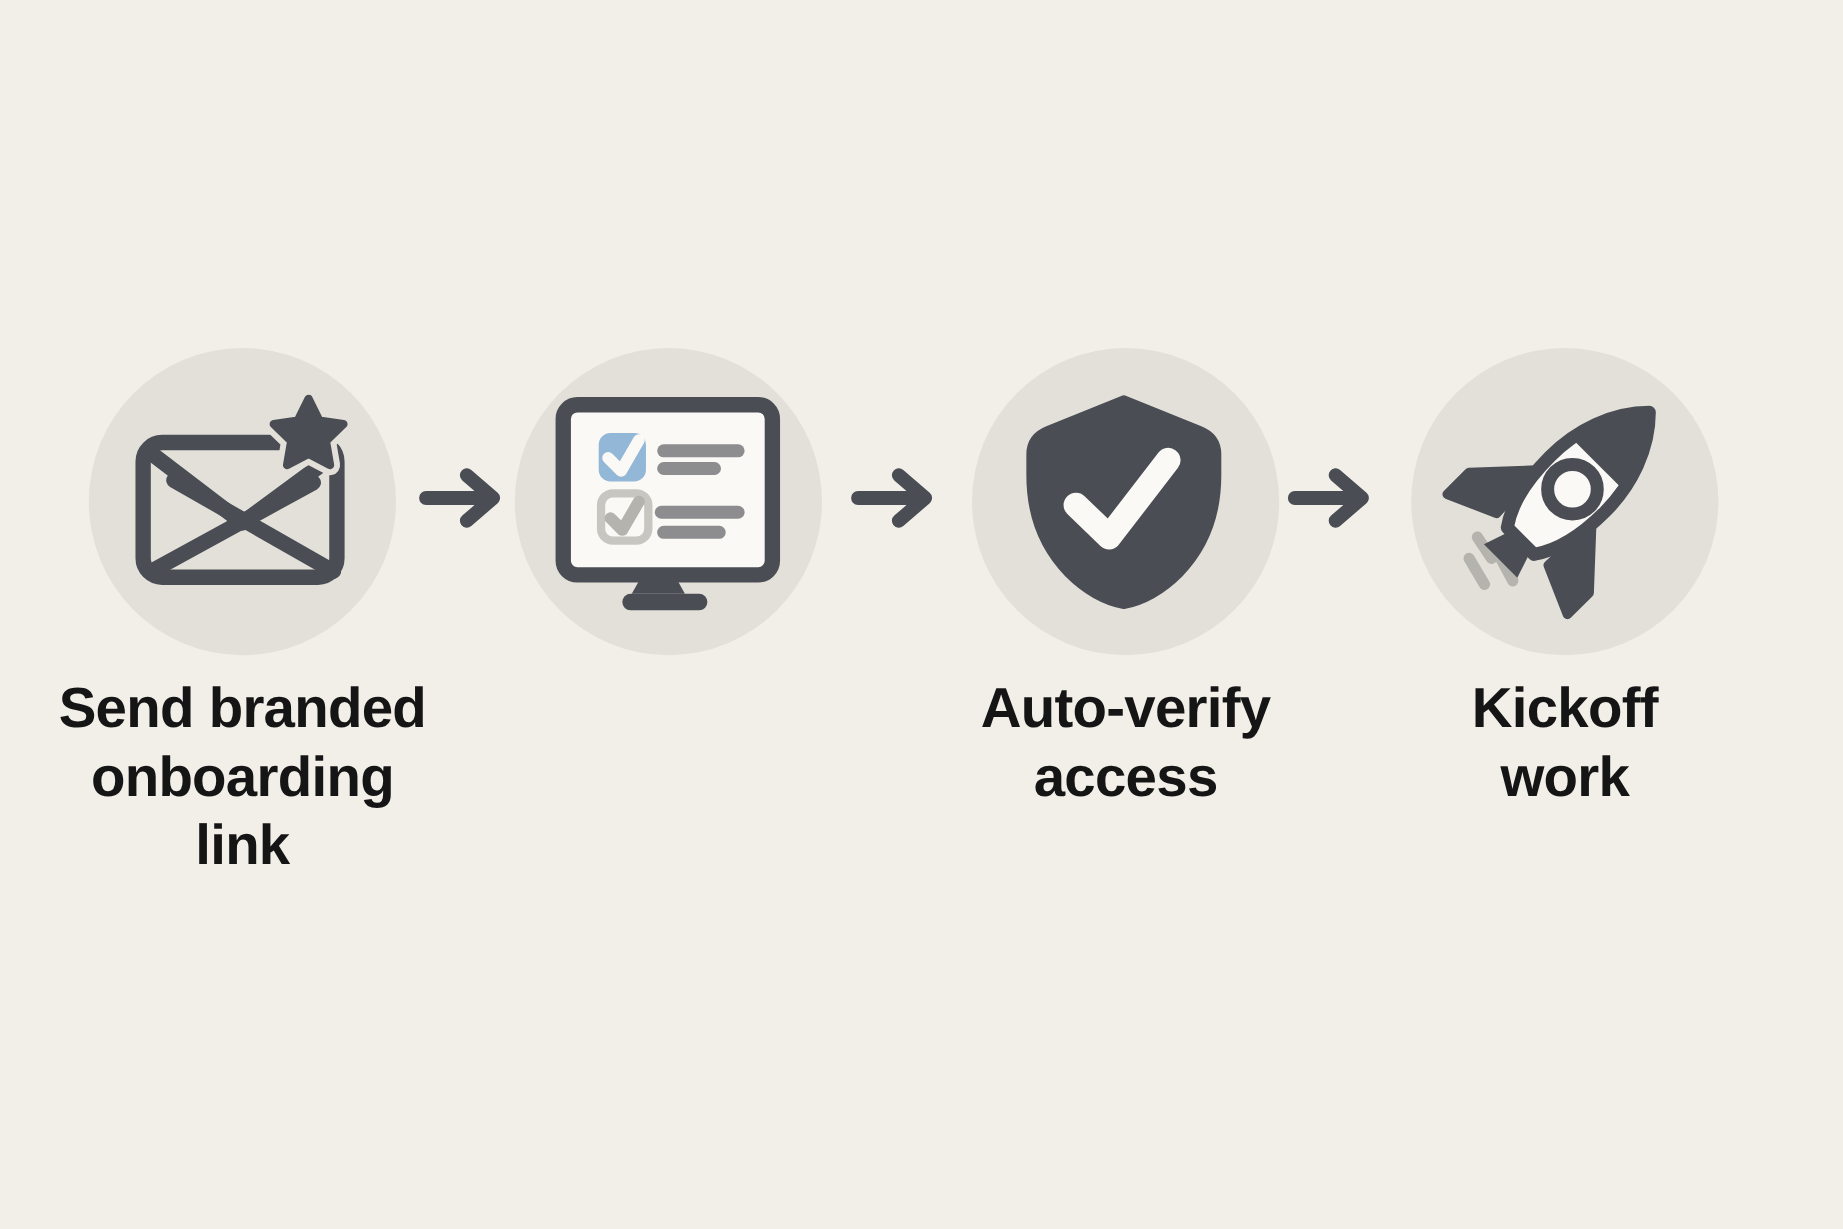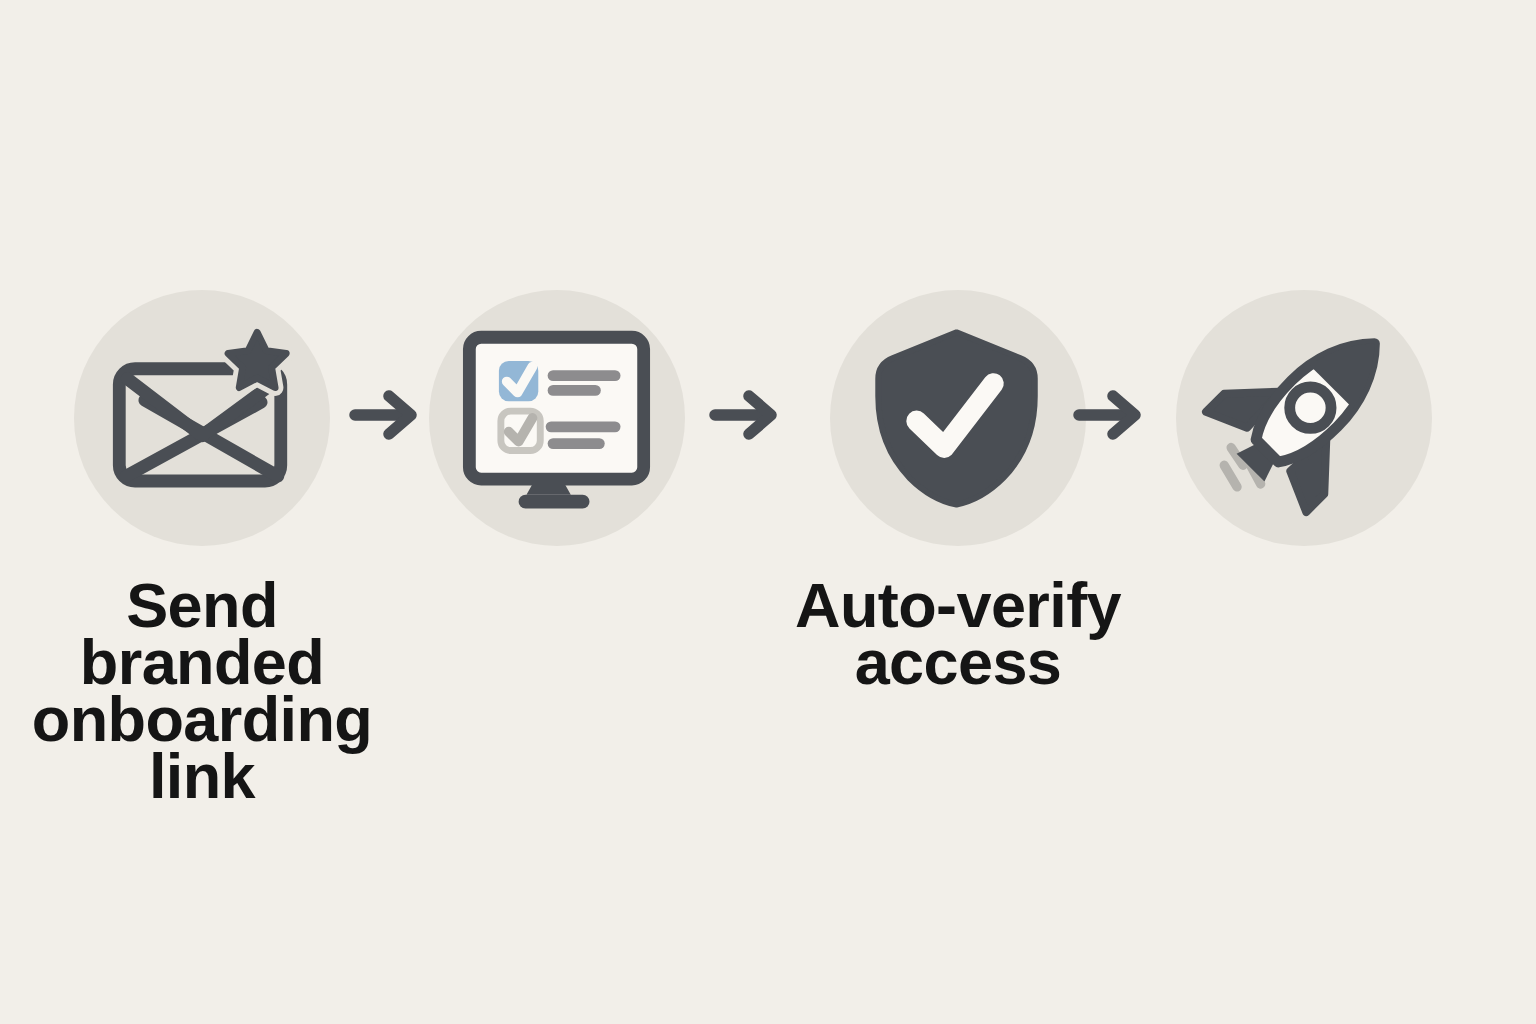--- a/index.html
+++ b/index.html
@@ -23,22 +23,22 @@
   }
   .canvas{position:absolute;inset:0;width:1536px;height:1024px;}
   .step{position:absolute;top:290px;width:360px;text-align:center;}
   .circle{
     width:256px;height:256px;border-radius:50%;
     background:var(--step-circle);
     margin:0 auto;
     display:flex;align-items:center;justify-content:center;
   }
   .label{
-    margin-top:31px;
-    font-size:63px;
+    margin-top:15px;
+    font-size:47px;
     line-height:57px;
     font-weight:700;
     letter-spacing:-0.6px;
     color:var(--label-text);
     white-space:pre-line;
   }
   .arrow{position:absolute;top:385px;}
   
   .dk-s{stroke:var(--icon-dark);fill:none;}
   .dk-f{fill:var(--icon-dark);}
@@ -105,21 +105,21 @@
     </div>
   </section>
 
   <svg class="arrow" style="left:708px" width="70" height="60" viewBox="0 0 70 60">
     <g class="dk-s" stroke-width="11.5" stroke-linecap="round" stroke-linejoin="round">
       <path d="M7,30 L51,30"></path>
       <path d="M41,11 L63,30 L41,49"></path>
     </g>
   </svg>
 
-  <section class="step" style="left:778px">
+  <section class="step" style="left:758px">
     <div class="circle">
       <svg width="256" height="256" viewBox="0 0 260 260">
         <path class="dk-f" stroke="var(--icon-dark)" stroke-width="6" stroke-linejoin="round" d="M128.5,43 L193,69 Q208,75 208,90 L208,108 Q208,158 176,191 Q154,213 128.5,218
              Q103,213 81,191 Q49,158 49,108 L49,90 Q49,75 64,69 Z"></path>
         <path class="wh-s" stroke-width="21" stroke-linecap="round" stroke-linejoin="round" d="M88,133 L116,160 L166,95"></path>
       </svg>
     </div>
     <div class="label">Auto-verify
 access</div>
   </section>
@@ -149,15 +149,17 @@
 
           <path class="wh-f" stroke="var(--icon-dark)" stroke-width="11" stroke-linejoin="round" d="M128,24 C150,46 161,78 161,110 C161,143 154,164 144,178 L112,178
                    C102,164 95,143 95,110 C95,78 106,46 128,24 Z"></path>
 
           <path class="dk-f" d="M128,24 C145,41 155,64 159,86 L97,86 C101,64 111,41 128,24 Z"></path>
 
           <circle class="wh-f" cx="128" cy="116" r="21" stroke="var(--icon-dark)" stroke-width="11"></circle>
         </g>
       </svg>
     </div>
+    <div class="label">Kickoff
+work</div>
   </section>
 
 </div>
 
 </body></html>

